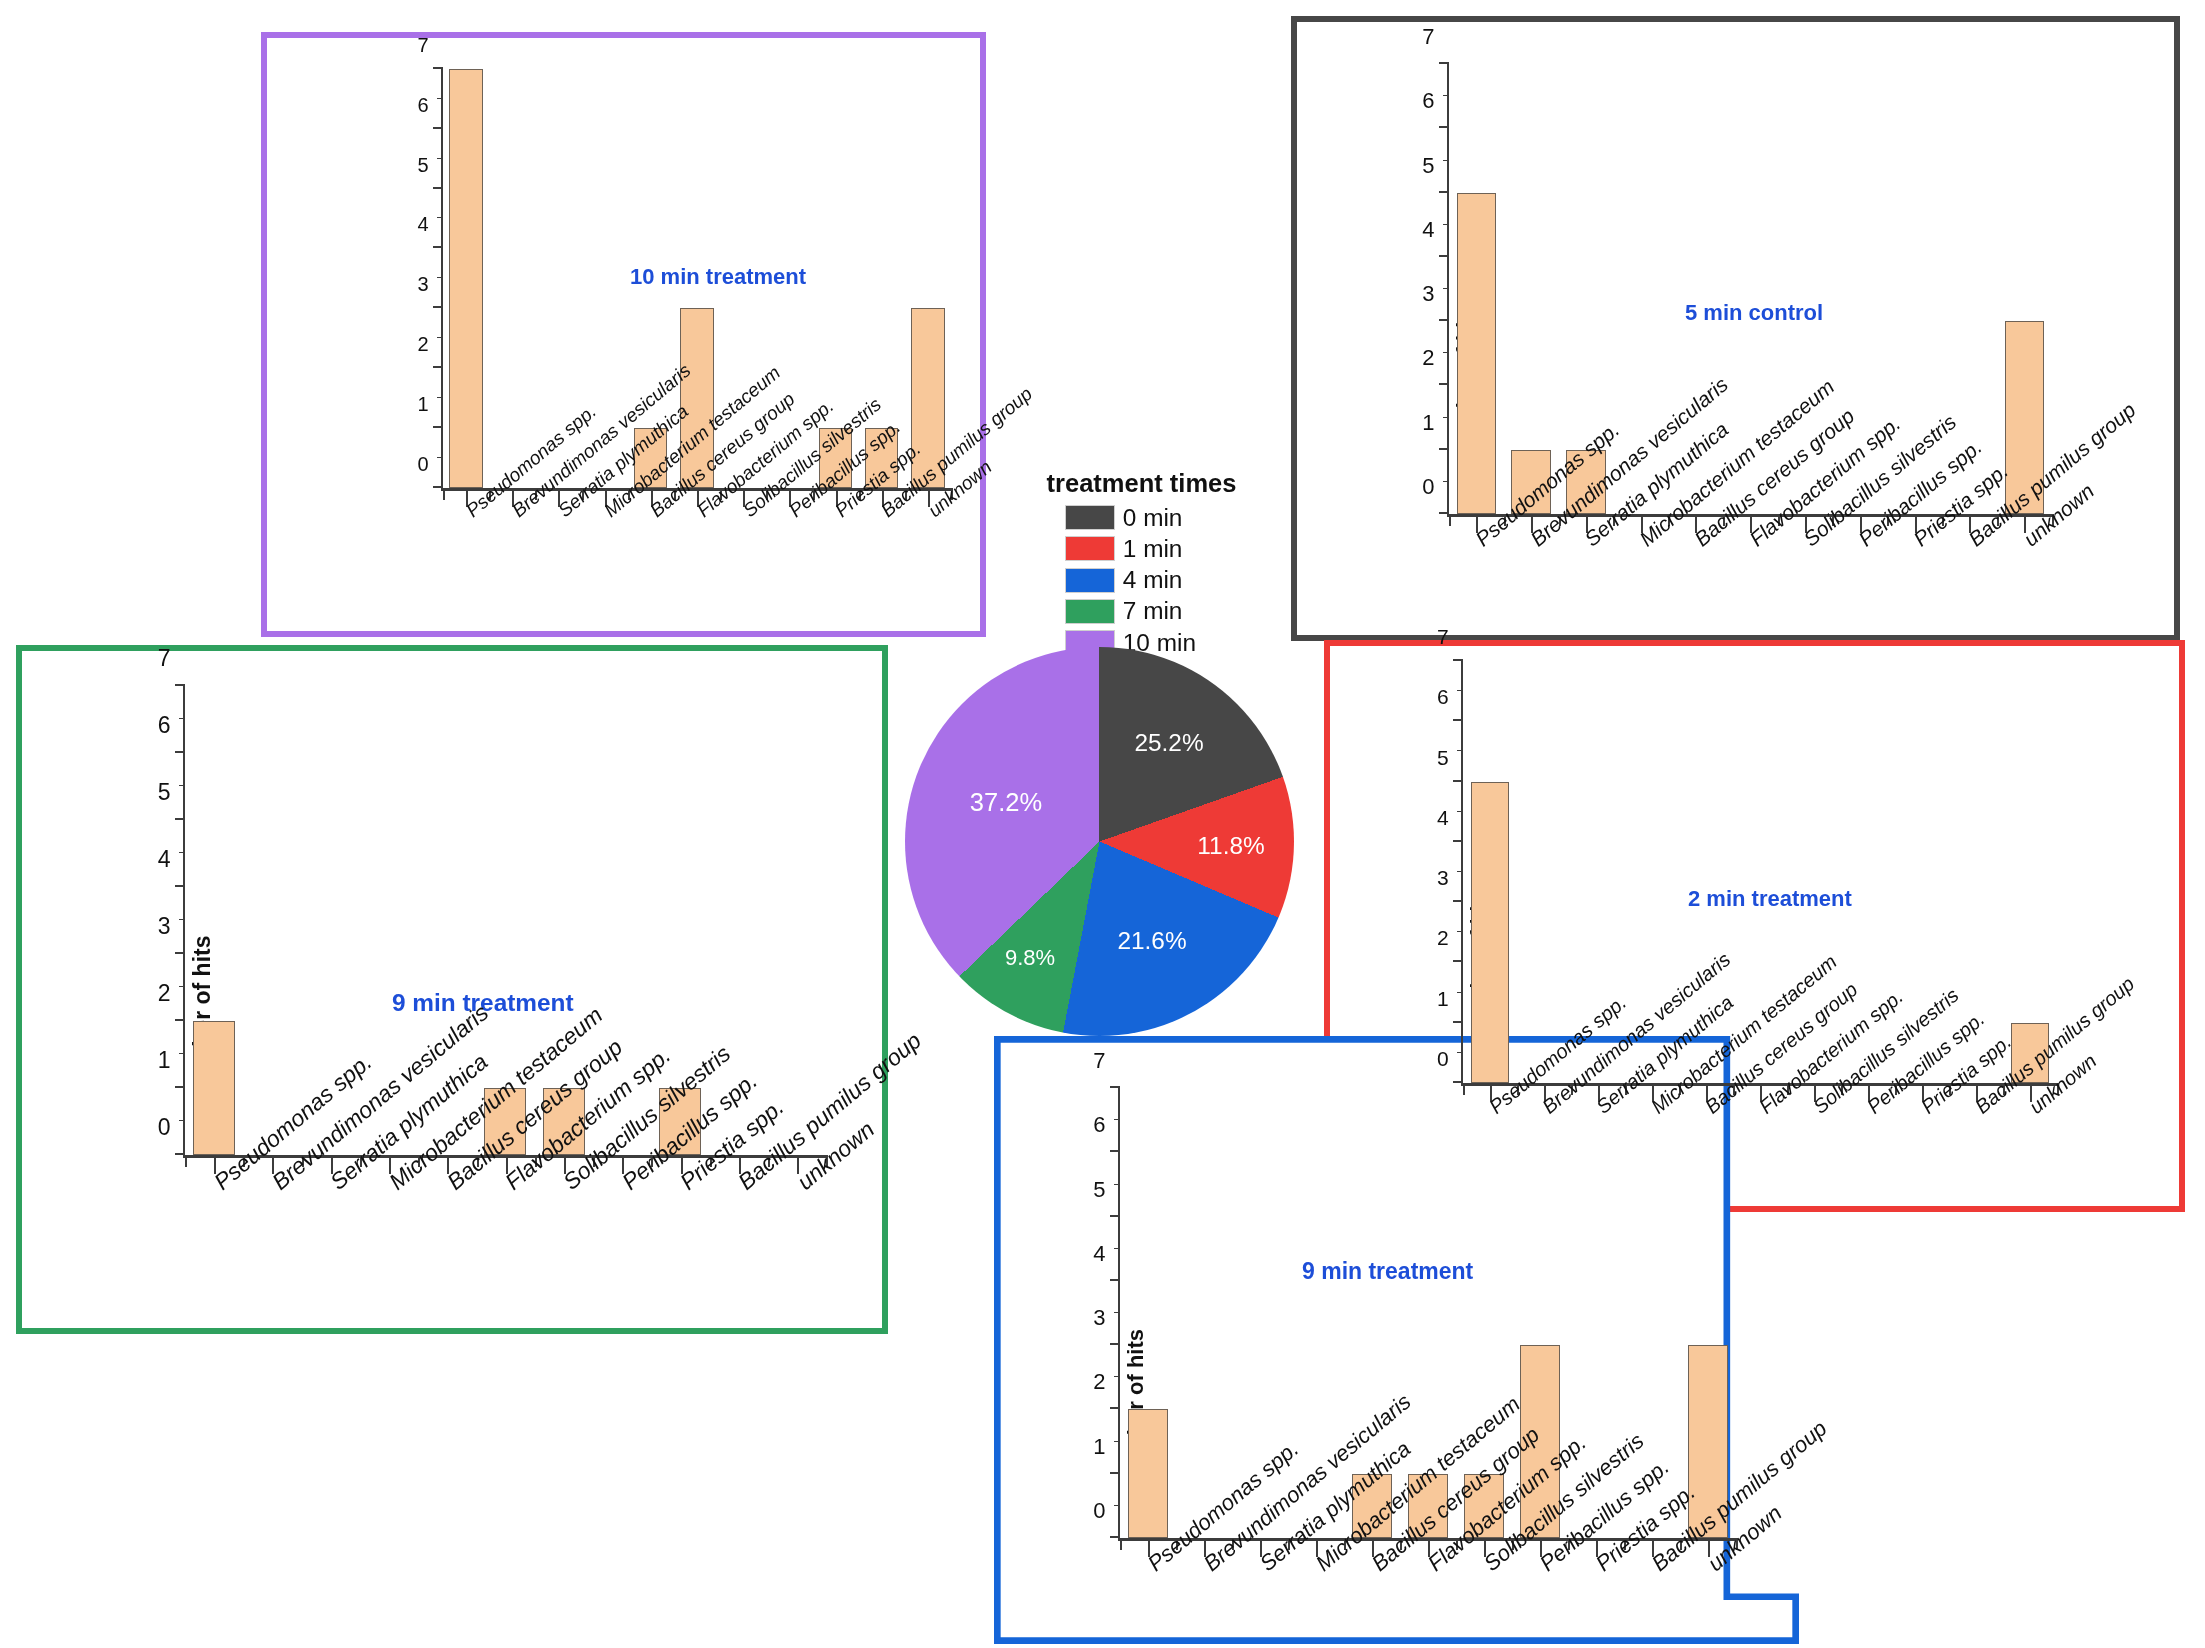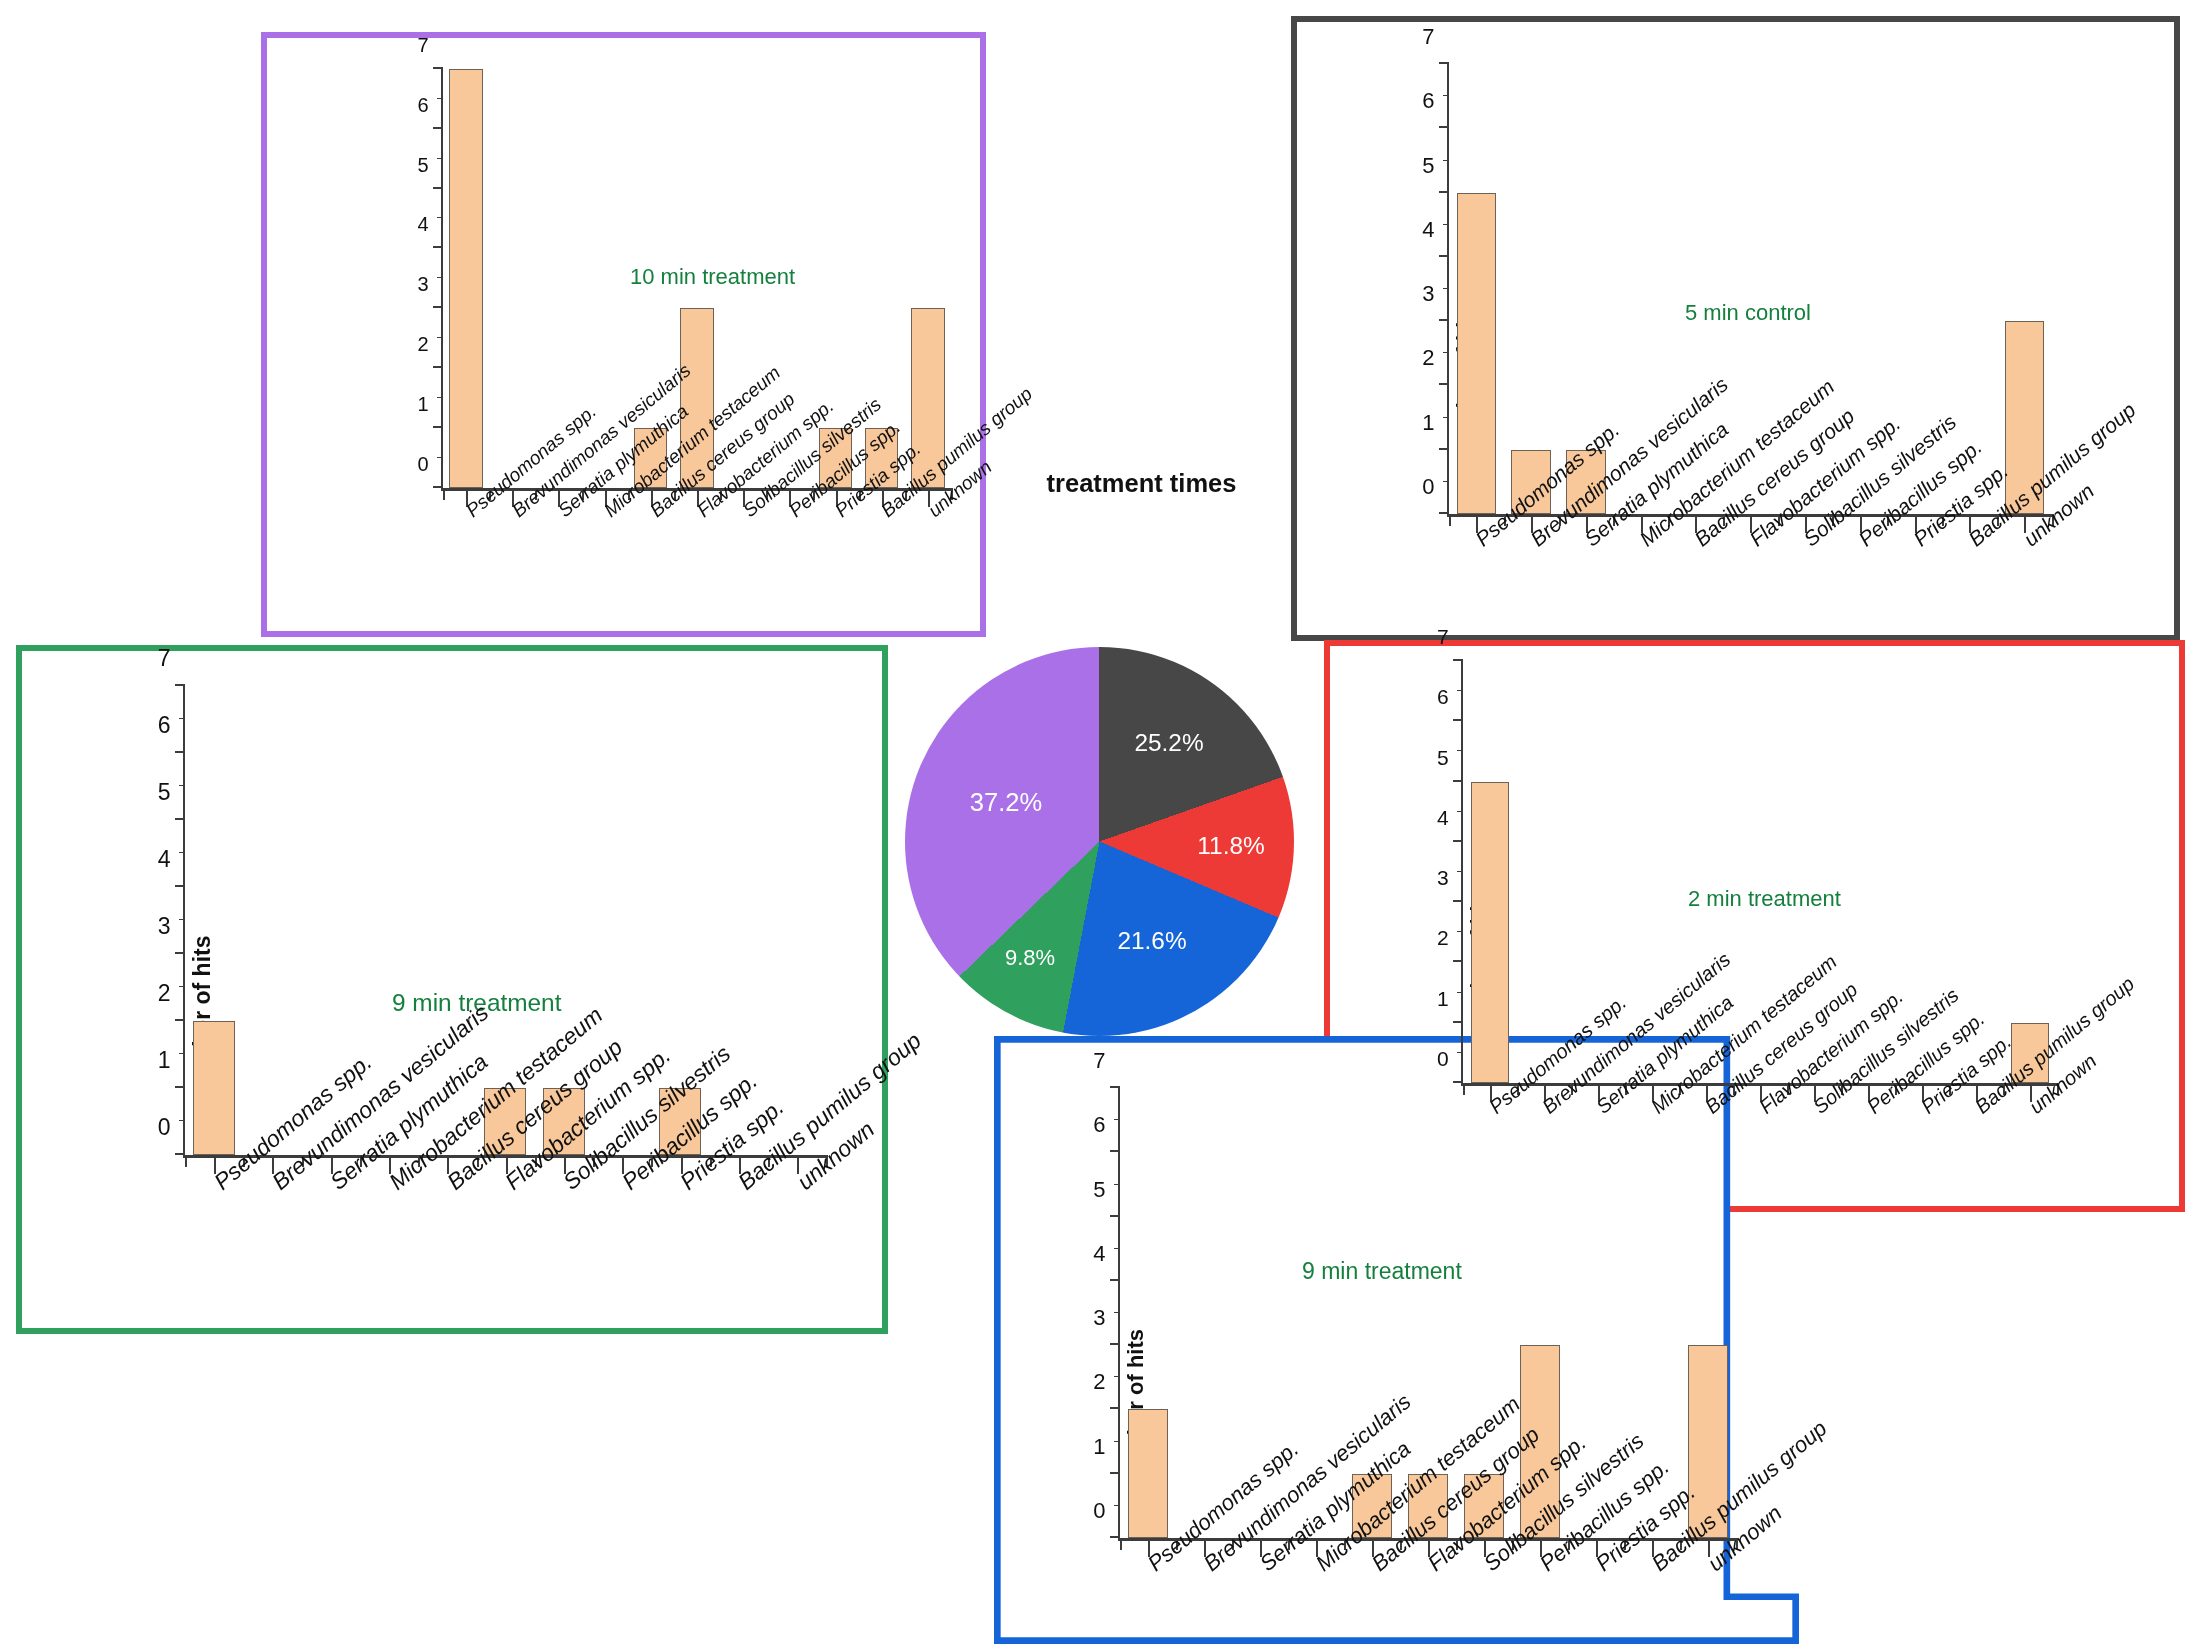--- a/index.html
+++ b/index.html
@@ -5,21 +5,21 @@
   html,body{margin:0;padding:0;background:#ffffff;}
   body{width:2205px;height:1648px;position:relative;
        font-family:"Liberation Sans",sans-serif;overflow:hidden;}
 
   .panel{position:absolute;background:#fff;box-sizing:border-box;}
 
   
   .chart{position:absolute;}
   .ylabel{position:absolute;font-weight:bold;color:#111;
           transform-origin:50% 50%;white-space:nowrap;}
-  .panel-title{position:absolute;font-weight:normal;color:#15803d;white-space:nowrap;}
+  .panel-title{position:absolute;font-weight:bold;color:#1d4ed8;white-space:nowrap;}
 
   .plot{position:absolute;border-left:2.8px solid #3c3c3c;border-bottom:3.3px solid #3c3c3c;
         box-sizing:content-box;}
   .bars{position:absolute;left:0;bottom:0;width:100%;height:100%;display:flex;}
   .slot{flex:1 1 0;position:relative;height:100%;}
   .bar{position:absolute;bottom:0;left:14%;width:72%;
        background:#f8c89a;border:1.1px solid #6e6256;box-sizing:border-box;}
   .ytick{position:absolute;right:100%;height:0;border-top:2.2px solid #3c3c3c;width:10px;}
   .yminor{position:absolute;right:100%;height:0;border-top:1.7px solid #3c3c3c;width:6.1px;}
   .ytxt{position:absolute;right:100%;transform:translateY(-52%);
@@ -491,20 +491,42 @@
           <div class="xlab" style="left: 388px; top: 16.7px; font-size: 19px;">Priestia spp.</div>
           <div class="xlab" style="left: 434px; top: 16.7px; font-size: 19px;">Bacillus pumilus group</div>
           <div class="xlab" style="left: 481px; top: 16.7px; font-size: 19px;">unknown</div>
         </div>
       </div>
     </div>
   </div>
 
 <div id="legend" style="left:1025px;top:469px;width:233px;">
   <div id="legend-title" style="font-size:25.5px;">treatment times</div>
+  <div id="legend-rows" style="margin-top:5.6px;padding-left:40px;">
+      <div class="legrow">
+        <div class="legsw" style="background: rgb(71, 71, 71);"></div>
+        <div class="legtxt" style="font-size: 24.4px;">0 min</div>
+      </div>
+      <div class="legrow">
+        <div class="legsw" style="background: rgb(238, 58, 54);"></div>
+        <div class="legtxt" style="font-size: 24.4px;">1 min</div>
+      </div>
+      <div class="legrow">
+        <div class="legsw" style="background: rgb(21, 101, 216);"></div>
+        <div class="legtxt" style="font-size: 24.4px;">4 min</div>
+      </div>
+      <div class="legrow">
+        <div class="legsw" style="background: rgb(47, 160, 94);"></div>
+        <div class="legtxt" style="font-size: 24.4px;">7 min</div>
+      </div>
+      <div class="legrow">
+        <div class="legsw" style="background: rgb(169, 112, 232);"></div>
+        <div class="legtxt" style="font-size: 24.4px;">10 min</div>
+      </div>
+    </div>
 </div>
 
 <div id="pie-wrap" style="left:905px;top:647px;width:389px;height:389px;">
   <div id="pie" style="left: 0px; top: 0px; width: 389px; height: 389px; background: conic-gradient(rgb(71, 71, 71) 0deg, rgb(71, 71, 71) 70.56deg, rgb(238, 58, 54) 70.56deg, rgb(238, 58, 54) 113.04deg, rgb(21, 101, 216) 113.04deg, rgb(21, 101, 216) 190.8deg, rgb(47, 160, 94) 190.8deg, rgb(47, 160, 94) 226.08deg, rgb(169, 112, 232) 226.08deg, rgb(169, 112, 232) 360deg);"></div>
   <div id="pie-labels">
       <div class="pielabel" style="left: 264px; top: 96px; font-size: 24.4px;">25.2%</div>
       <div class="pielabel" style="left: 326px; top: 199px; font-size: 24.4px;">11.8%</div>
       <div class="pielabel" style="left: 247px; top: 294px; font-size: 24.4px;">21.6%</div>
       <div class="pielabel" style="left: 125px; top: 311px; font-size: 22px;">9.8%</div>
       <div class="pielabel" style="left: 101px; top: 155px; font-size: 25.5px;">37.2%</div>

